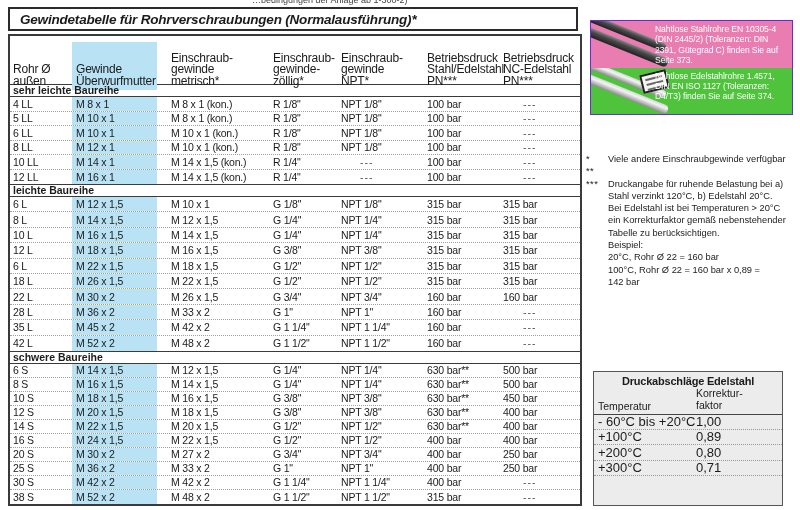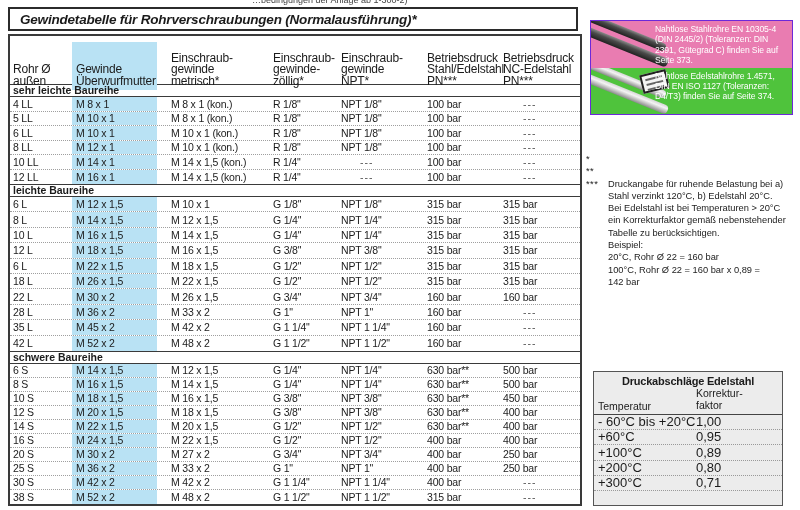--- a/index.html
+++ b/index.html
@@ -392,20 +392,21 @@
         <i></i>
         <i></i>
       </span>
     <div class="info-text">Nahtlose Edelstahlrohre 1.4571, DIN EN ISO 1127 (Toleranzen: D4/T3) finden Sie auf Seite 374.</div>
   </div>
 </div>
 
 <div class="footnotes">
   <div class="fn">
     <span class="fn-marker">*</span>
+    <span class="fn-text preline">Viele andere Einschraubgewinde verfügbar</span>
   </div>
   <div class="fn">
     <span class="fn-marker">**</span>
   </div>
   <div class="fn">
     <span class="fn-marker">***</span>
     <span class="fn-text preline">Druckangabe für ruhende Belastung bei a)
 Stahl verzinkt 120°C, b) Edelstahl 20°C.
 Bei Edelstahl ist bei Temperaturen &gt; 20°C
 ein Korrekturfaktor gemäß nebenstehender
@@ -423,24 +424,20 @@
     <span class="corr-col-temp">Temperatur</span>
     <span class="corr-col-factor preline">Korrektur-
 faktor</span>
   </div>
   <div class="corr-rows">
       <div class="row">
         <div class="cell c0">- 60°C bis +20°C</div>
         <div class="cell c1">1,00</div>
       </div>
       <div class="row">
-        <div class="cell c0">+60°C</div>
-        <div class="cell c1">0,95</div>
-      </div>
-      <div class="row">
         <div class="cell c0">+100°C</div>
         <div class="cell c1">0,89</div>
       </div>
       <div class="row">
         <div class="cell c0">+200°C</div>
         <div class="cell c1">0,80</div>
       </div>
       <div class="row">
         <div class="cell c0">+300°C</div>
         <div class="cell c1">0,71</div>

